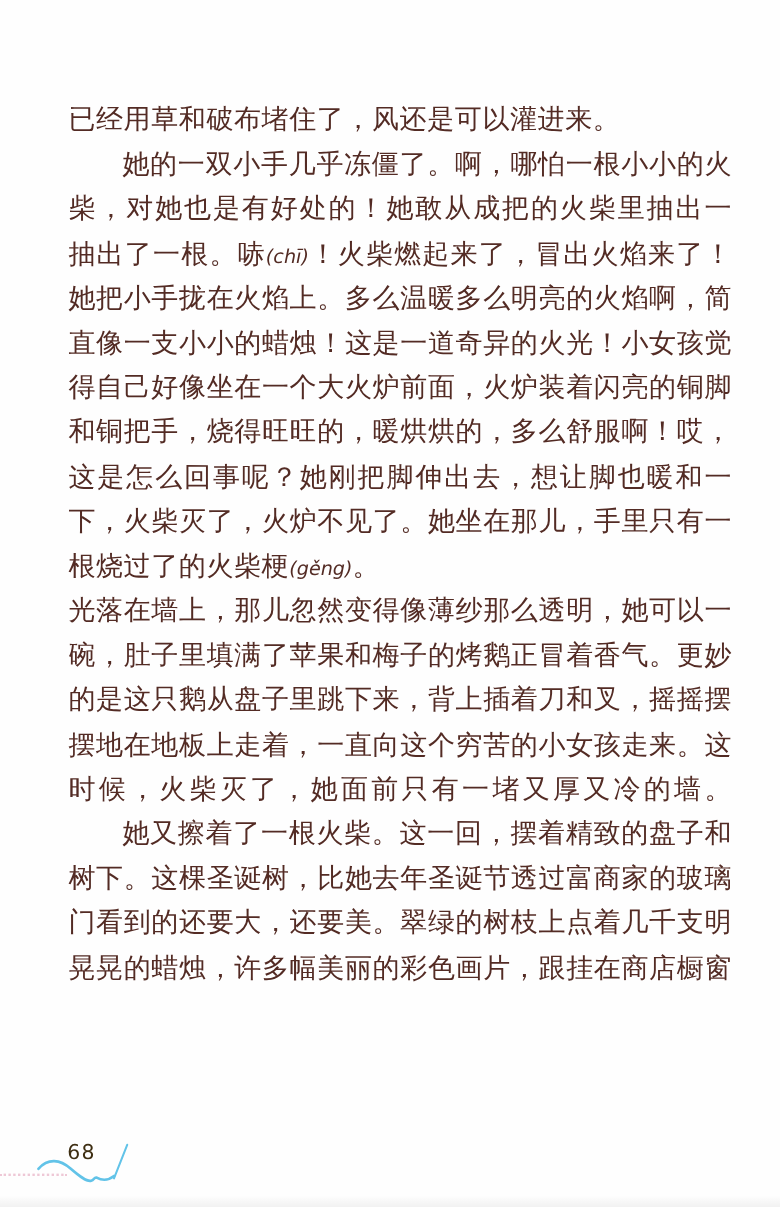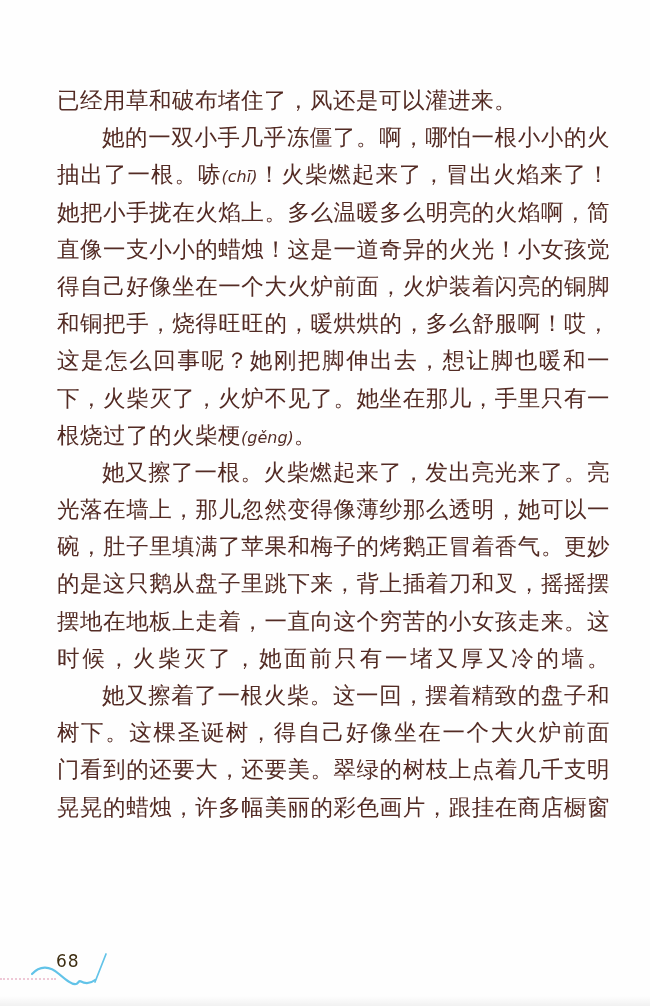--- a/index.html
+++ b/index.html
@@ -86,36 +86,36 @@
   }
 </style>
 </head>
 <body>
 
 <div class="page">
 
   <div class="text-block">
       <div class="line short">已经用草和破布堵住了，风还是可以灌进来。</div>
       <div class="line indent">她的一双小手几乎冻僵了。啊，哪怕一根小小的火</div>
+      <div class="line">柴，对她也是有好处的！她敢从成把的火柴里抽出一</div>
       <div class="line">抽出了一根。哧<span class="pinyin">(chī)</span>！火柴燃起来了，冒出火焰来了！</div>
       <div class="line">她把小手拢在火焰上。多么温暖多么明亮的火焰啊，简</div>
       <div class="line">直像一支小小的蜡烛！这是一道奇异的火光！小女孩觉</div>
       <div class="line">得自己好像坐在一个大火炉前面，火炉装着闪亮的铜脚</div>
       <div class="line">和铜把手，烧得旺旺的，暖烘烘的，多么舒服啊！哎，</div>
       <div class="line">这是怎么回事呢？她刚把脚伸出去，想让脚也暖和一</div>
       <div class="line">下，火柴灭了，火炉不见了。她坐在那儿，手里只有一</div>
       <div class="line short">根烧过了的火柴梗<span class="pinyin">(gěng)</span>。</div>
-      <div class="line indent">她又擦了一根。火柴燃起来了，发出亮光来了。亮</div>
       <div class="line">光落在墙上，那儿忽然变得像薄纱那么透明，她可以一</div>
       <div class="line">碗，肚子里填满了苹果和梅子的烤鹅正冒着香气。更妙</div>
       <div class="line">的是这只鹅从盘子里跳下来，背上插着刀和叉，摇摇摆</div>
       <div class="line">摆地在地板上走着，一直向这个穷苦的小女孩走来。这</div>
       <div class="line">时候，火柴灭了，她面前只有一堵又厚又冷的墙。</div>
       <div class="line indent">她又擦着了一根火柴。这一回，摆着精致的盘子和</div>
-      <div class="line">树下。这棵圣诞树，得自己好像坐在一个大火炉前面</div>
+      <div class="line">树下。这棵圣诞树，比她去年圣诞节透过富商家的玻璃</div>
       <div class="line">门看到的还要大，还要美。翠绿的树枝上点着几千支明</div>
       <div class="line">晃晃的蜡烛，许多幅美丽的彩色画片，跟挂在商店橱窗</div>
     </div>
 
   <div class="footer">
     <div class="dotted-line"></div>
     <svg class="book-icon" width="88" height="52" viewBox="0 0 88 52">
       <path d="M 6 28 C 14 19, 24 20, 33 28 C 40 34, 46 39, 50 38 C 52.5 37.4, 52.5 34.6, 54.5 35.3 C 59 37.8, 64 38, 69 34" fill="none" stroke="#62c3e8" stroke-width="2.2" stroke-linecap="round"></path>
       <path d="M 69 36 L 80 8" fill="none" stroke="#62c3e8" stroke-width="1.7" stroke-linecap="round"></path>
     </svg>

